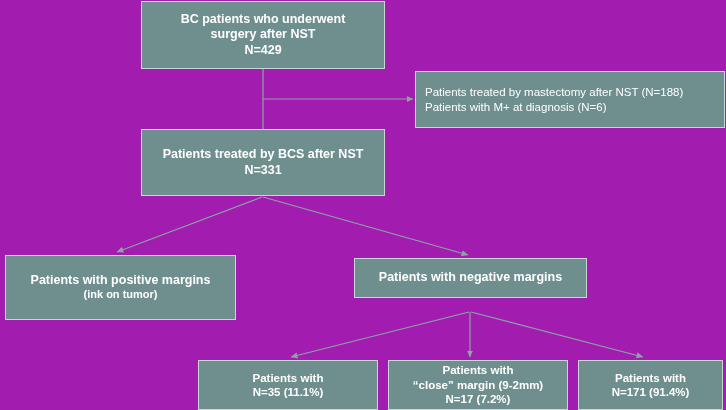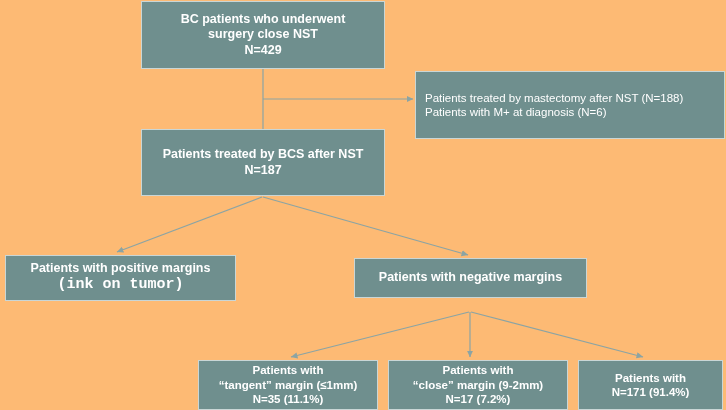--- a/index.html
+++ b/index.html
@@ -7,21 +7,21 @@
     padding: 0;
     background: #ffffff;
   }
   body {
     font-family: "Liberation Sans", sans-serif;
   }
   #flowchart-root {
     position: relative;
     width: 726px;
     height: 410px;
-    background: #fdba74;
+    background: #a21caf;
     overflow: hidden;
   }
   .connectors {
     position: absolute;
     left: 0;
     top: 0;
     width: 726px;
     height: 410px;
     pointer-events: none;
   }
@@ -51,29 +51,29 @@
     text-align: left;
     padding-left: 9px;
   }
   .node.left-align .line {
     font-weight: normal;
     text-align: left;
   }
 
   
   #node-cohort        { left: 141px; top: 1px;   width: 244px; height: 68px;  font-size: 12.5px; }
-  #node-excluded      { left: 415px; top: 71px;  width: 310px; height: 68px;  font-size: 11.5px; }
+  #node-excluded      { left: 415px; top: 71px;  width: 310px; height: 57px;  font-size: 11.5px; }
   #node-bcs           { left: 141px; top: 129px; width: 244px; height: 67px;  font-size: 12.5px; }
-  #node-positive      { left: 5px;   top: 255px; width: 231px; height: 46px;  font-size: 12.5px; }
+  #node-positive      { left: 5px;   top: 255px; width: 231px; height: 65px;  font-size: 12.5px; }
   #node-negative      { left: 354px; top: 258px; width: 233px; height: 40px;  font-size: 12.5px; }
   #node-tangent       { left: 198px; top: 360px; width: 180px; height: 50px;  font-size: 11.5px; }
   #node-close         { left: 388px; top: 360px; width: 180px; height: 50px;  font-size: 11.5px; }
   #node-distant       { left: 578px; top: 360px; width: 145px; height: 50px;  font-size: 11.5px; }
 
-  #node-positive .line:nth-child(2) { font-size: 15px; font-family: Liberation Mono, monospace; }
+  #node-positive .line:nth-child(2) { font-size: 11px; }
 </style>
 </head>
 <body>
 
 <div id="flowchart-root">
 
   <svg class="connectors" viewBox="0 0 726 410" width="726" height="410">
     <defs>
       <marker id="arrowhead" markerWidth="7" markerHeight="7" refX="5.4" refY="2.6" orient="auto" markerUnits="strokeWidth">
         <path d="M0,0 L5.6,2.6 L0,5.2 Z" fill="#8ba4a4"></path>
@@ -90,46 +90,45 @@
 
     <line x1="469" y1="312" x2="291" y2="357" stroke="#8ba4a4" stroke-width="1.2" marker-end="url(#arrowhead)"></line>
 
     <line x1="470" y1="312" x2="470" y2="357" stroke="#8ba4a4" stroke-width="1.2" marker-end="url(#arrowhead)"></line>
 
     <line x1="471" y1="312" x2="643" y2="357" stroke="#8ba4a4" stroke-width="1.2" marker-end="url(#arrowhead)"></line>
   </svg>
 
   <div class="node bold" id="node-cohort">
     <span class="line">BC patients who underwent</span>
-    <span class="line">surgery close NST</span>
+    <span class="line">surgery after NST</span>
     <span class="line">N=429</span>
   </div>
 
   <div class="node left-align" id="node-excluded">
     <span class="line">Patients treated by mastectomy after NST (N=188)</span>
     <span class="line">Patients with M+ at diagnosis (N=6)</span>
   </div>
 
   <div class="node bold" id="node-bcs">
     <span class="line">Patients treated by BCS after NST</span>
-    <span class="line">N=187</span>
+    <span class="line">N=331</span>
   </div>
 
   <div class="node bold" id="node-positive">
     <span class="line">Patients with positive margins</span>
     <span class="line">(ink on tumor)</span>
   </div>
 
   <div class="node bold" id="node-negative">
     <span class="line">Patients with negative margins</span>
   </div>
 
   <div class="node bold" id="node-tangent">
     <span class="line">Patients with</span>
-    <span class="line">“tangent” margin (≤1mm)</span>
     <span class="line">N=35 (11.1%)</span>
   </div>
 
   <div class="node bold" id="node-close">
     <span class="line">Patients with</span>
     <span class="line">“close” margin (9-2mm)</span>
     <span class="line">N=17 (7.2%)</span>
   </div>
 
   <div class="node bold" id="node-distant">

